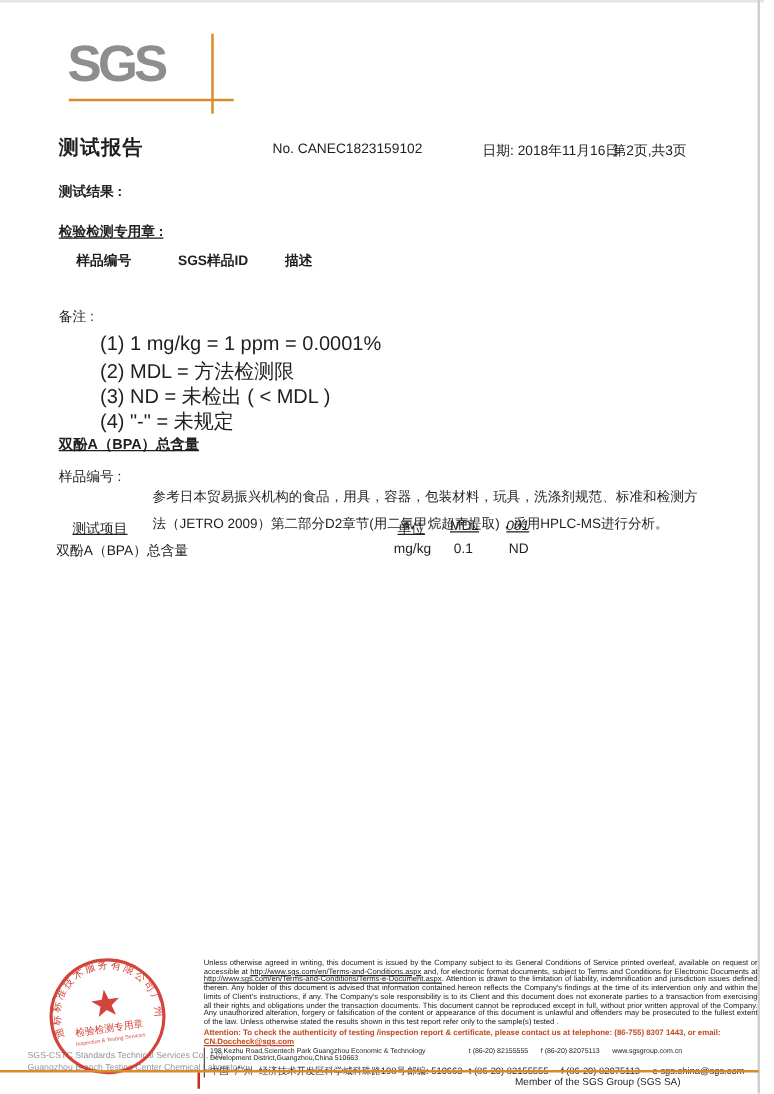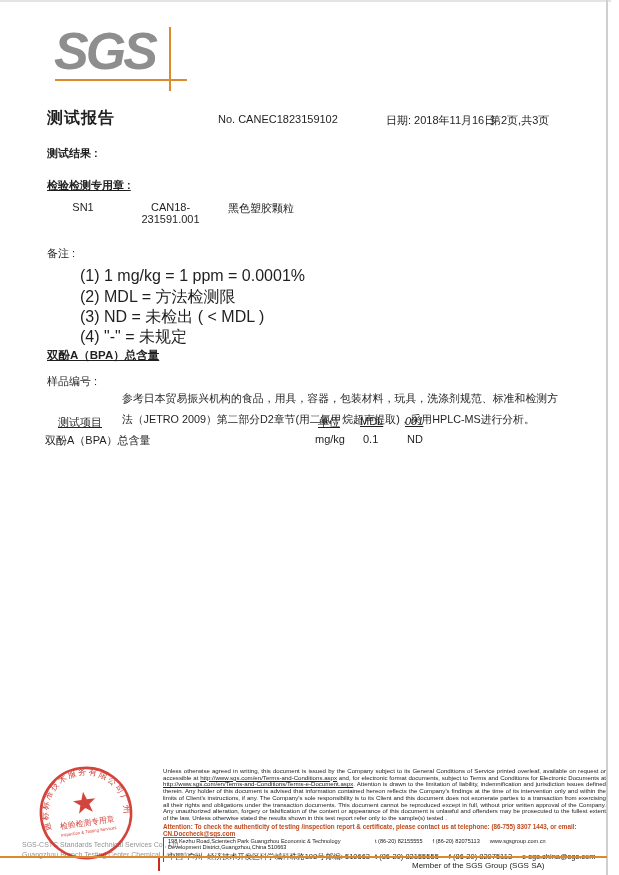--- a/index.html
+++ b/index.html
@@ -11,22 +11,22 @@
   }
   .abs { position: absolute; }
   .u { text-decoration: underline; }
   .i { font-style: italic; }
 
   
   .scan-top   { left: 0; top: 0; width: 611px; height: 2px; background: #e4e4e4; }
   .scan-right { left: 606px; top: 0; width: 2px; height: 875px; background: #cfcfcf; }
 
   
-  .logo-text  { left: 54px; top: 22px; font-size: 52px; line-height: 58px; font-weight: bold;
-                letter-spacing: -3px; color: var(--logo-gray, #8e8e8e); font-style: italic; }
+  .logo-text  { left: 54px; top: 22px; font-size: 41px; line-height: 58px; font-weight: bold;
+                letter-spacing: -3px; color: var(--logo-gray, #8e8e8e); }
   .logo-vline { left: 169px; top: 27px; width: 2px; height: 64px; background: var(--orange, #db8b2d); }
   .logo-hline { left: 55px; top: 79px; width: 132px; height: 2px; background: var(--orange, #db8b2d); }
 
   
   .doc-title   { left: 47px;  top: 108px; font-size: 16px; font-weight: bold; letter-spacing: 1px; }
   .report-no   { left: 218px; top: 113px; font-size: 11px; }
   .report-date { left: 386px; top: 113px; font-size: 11px; }
   .page-info   { left: 490px; top: 113px; font-size: 11px; }
 
   .results-label     { left: 47px; top: 146px; font-size: 11px; font-weight: bold; }
@@ -95,24 +95,24 @@
 
   <div class="abs doc-title">测试报告</div>
   <div class="abs report-no">No. CANEC1823159102</div>
   <div class="abs report-date">日期: 2018年11月16日</div>
   <div class="abs page-info">第2页,共3页</div>
 
   <div class="abs results-label">测试结果 :</div>
   <div class="abs sample-desc-label">检验检测专用章 :</div>
 
   <div class="abs sample-table">
-    <div class="st-row">
-      <span class="st-c1">SN1</span>
-      <span class="st-c2">CAN18-231591.001</span>
-      <span class="st-c3">黑色塑胶颗粒</span>
+    <div class="st-row st-head">
+      <span class="st-c1">样品编号</span>
+      <span class="st-c2">SGS样品ID</span>
+      <span class="st-c3">描述</span>
     </div>
   </div>
 
   <div class="abs notes-label">备注 :</div>
   <div class="abs notes">
     <div class="note-line">(1) 1 mg/kg = 1 ppm = 0.0001%</div>
     <div class="note-line">(2) MDL = 方法检测限</div>
     <div class="note-line">(3) ND = 未检出 ( &lt; MDL )</div>
     <div class="note-line">(4) "-" = 未规定</div>
   </div>

